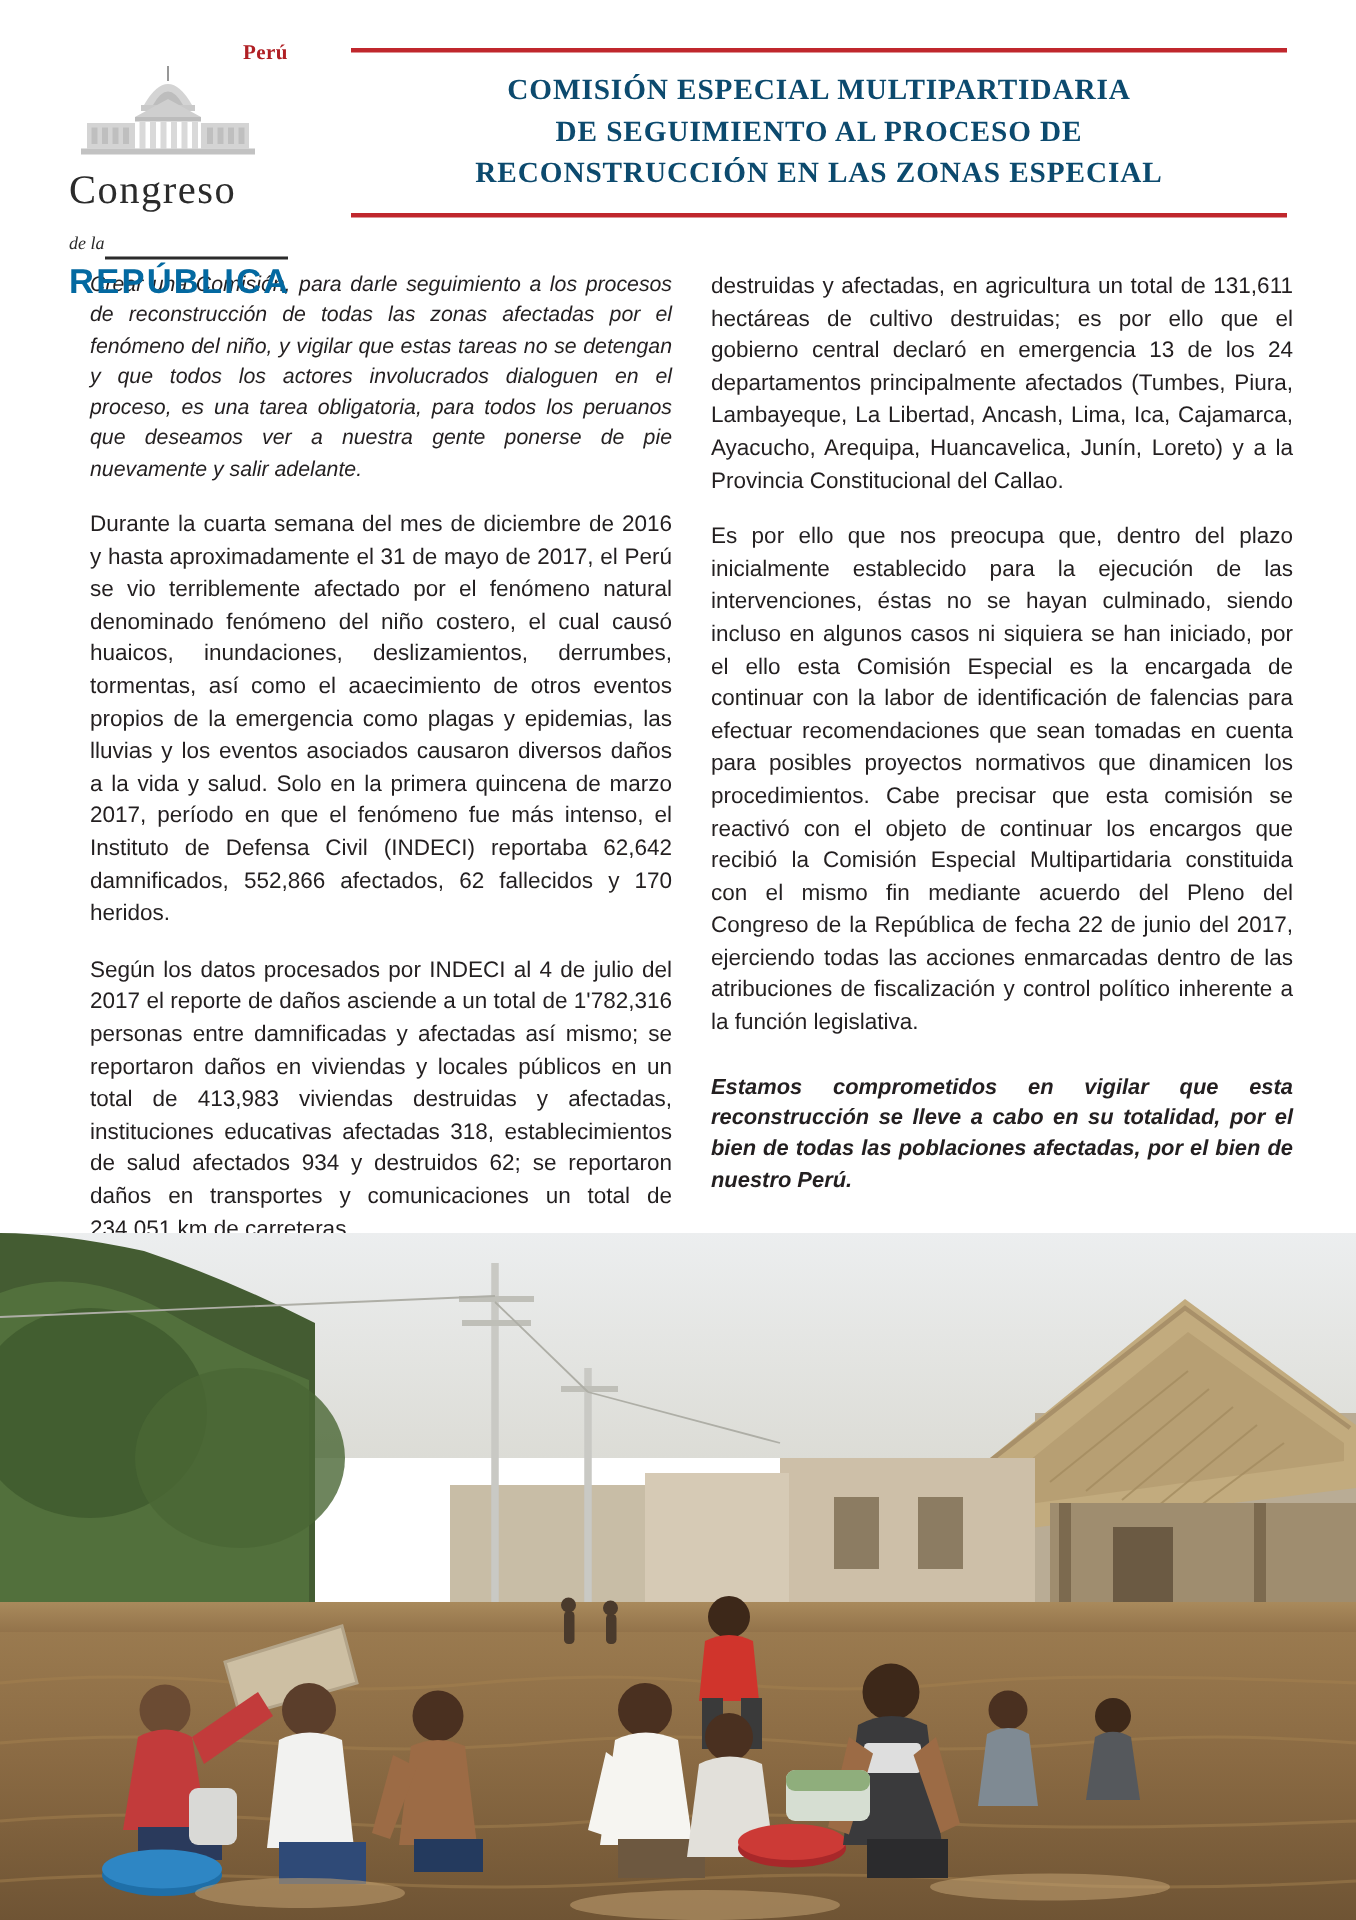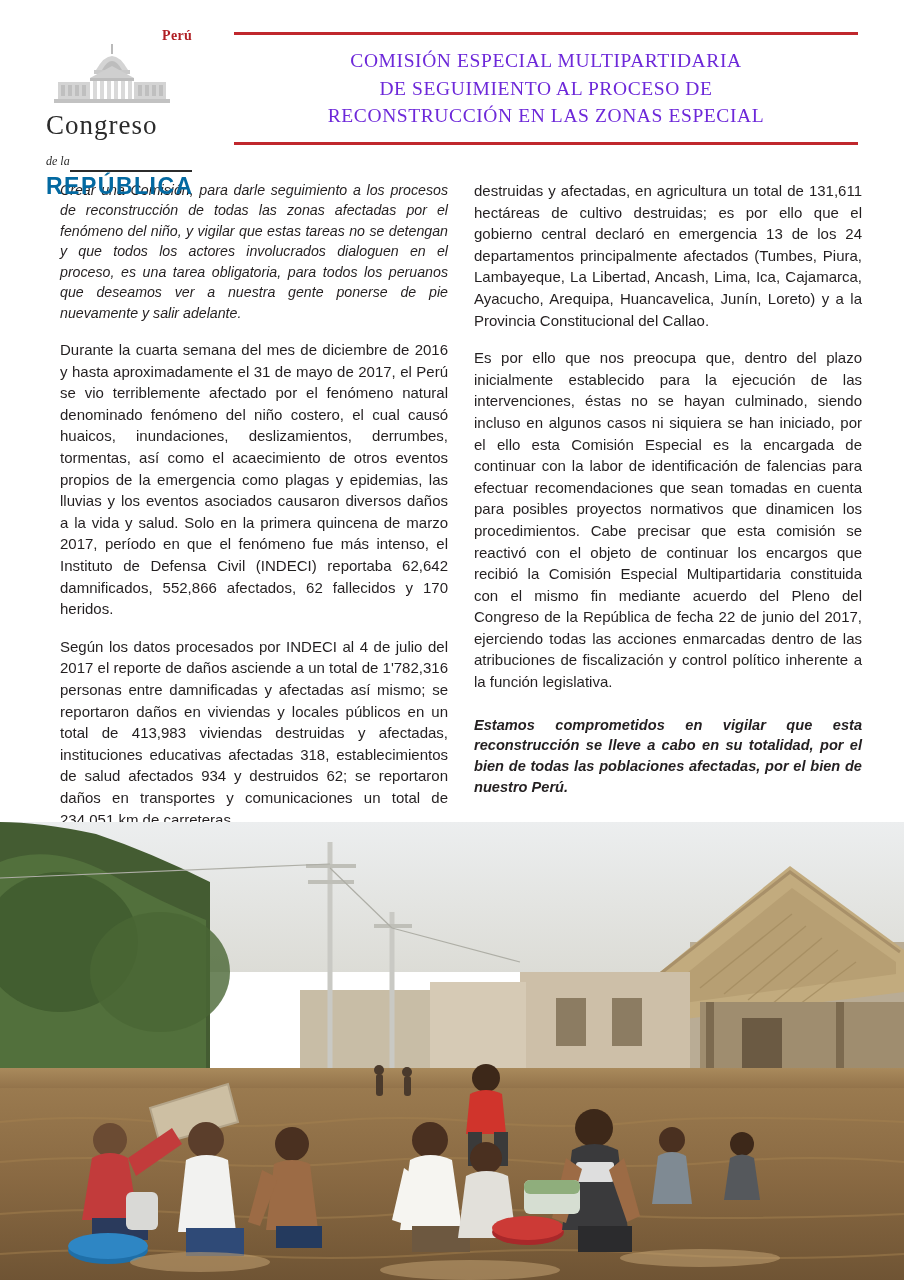--- a/index.html
+++ b/index.html
@@ -73,25 +73,25 @@
     padding-top: 6px;
   }
   .title-rule {
     height: 3px;
     background: #c0272d;
     width: 100%;
   }
   .title-rule.bottom { margin-top: 10px; }
   .title-text {
     font-family: "Liberation Serif", serif;
-    font-weight: normal;
+    font-weight: bold;
     font-size: 19.5px;
     line-height: 1.42;
     letter-spacing: .6px;
-    color: #6d28d9;
+    color: #0c4a6e;
     text-align: center;
     padding: 12px 4px 2px 4px;
   }
 
   
   .columns {
     display: flex;
     gap: 26px;
     padding: 12px 46px 0 60px;
   }

